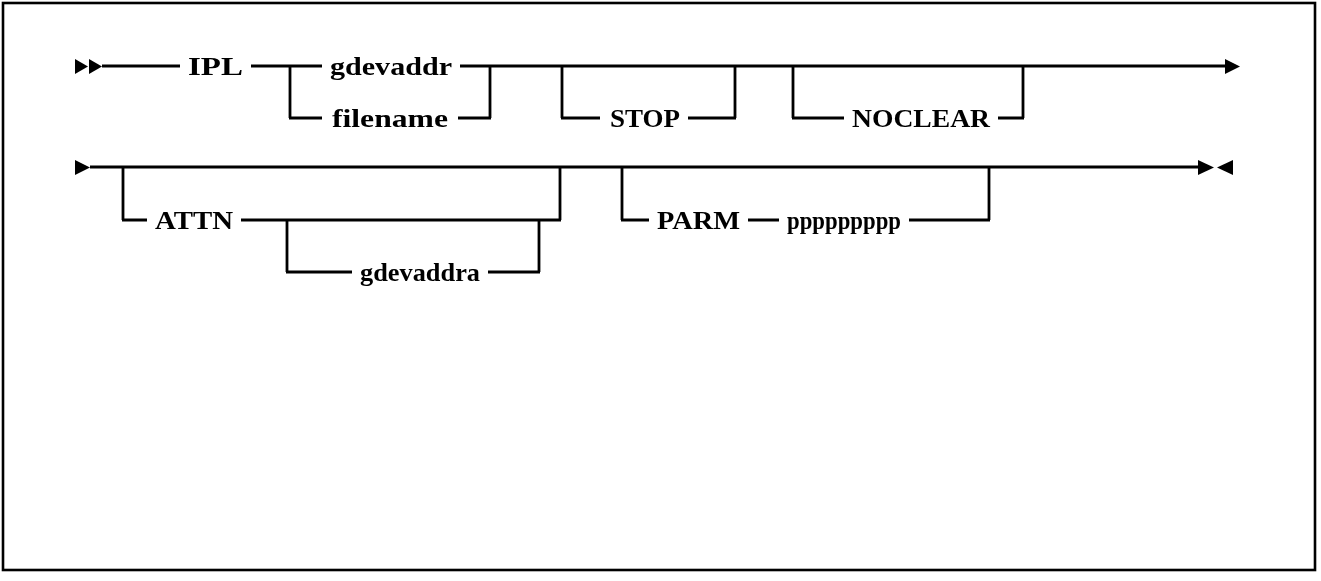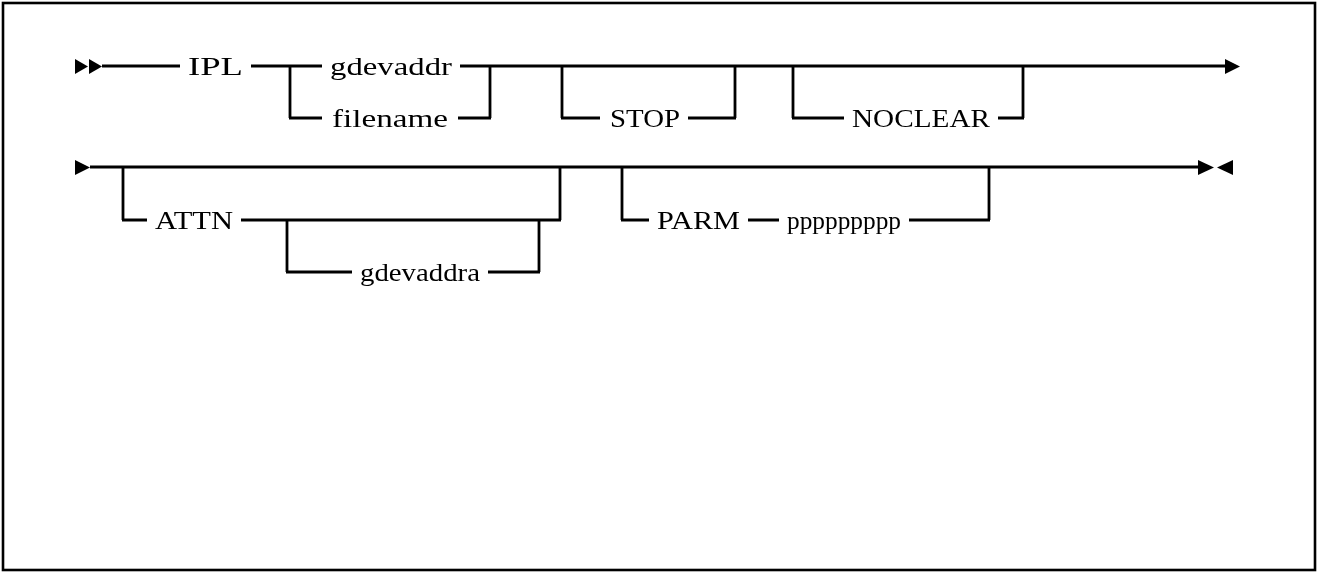--- a/index.html
+++ b/index.html
@@ -7,20 +7,21 @@
     padding: 0;
     background: #ffffff;
     width: 1321px;
     height: 581px;
     overflow: hidden;
   }
   .diagram-wrap {
     width: 1321px;
     height: 581px;
     background: #ffffff;
+    font-weight: bold;
   }
   svg { display: block; }
   .rail {
     stroke: #000000;
     stroke-width: 2.8;
     fill: none;
   }
   .frame {
     stroke: #000000;
     stroke-width: 2.6;

